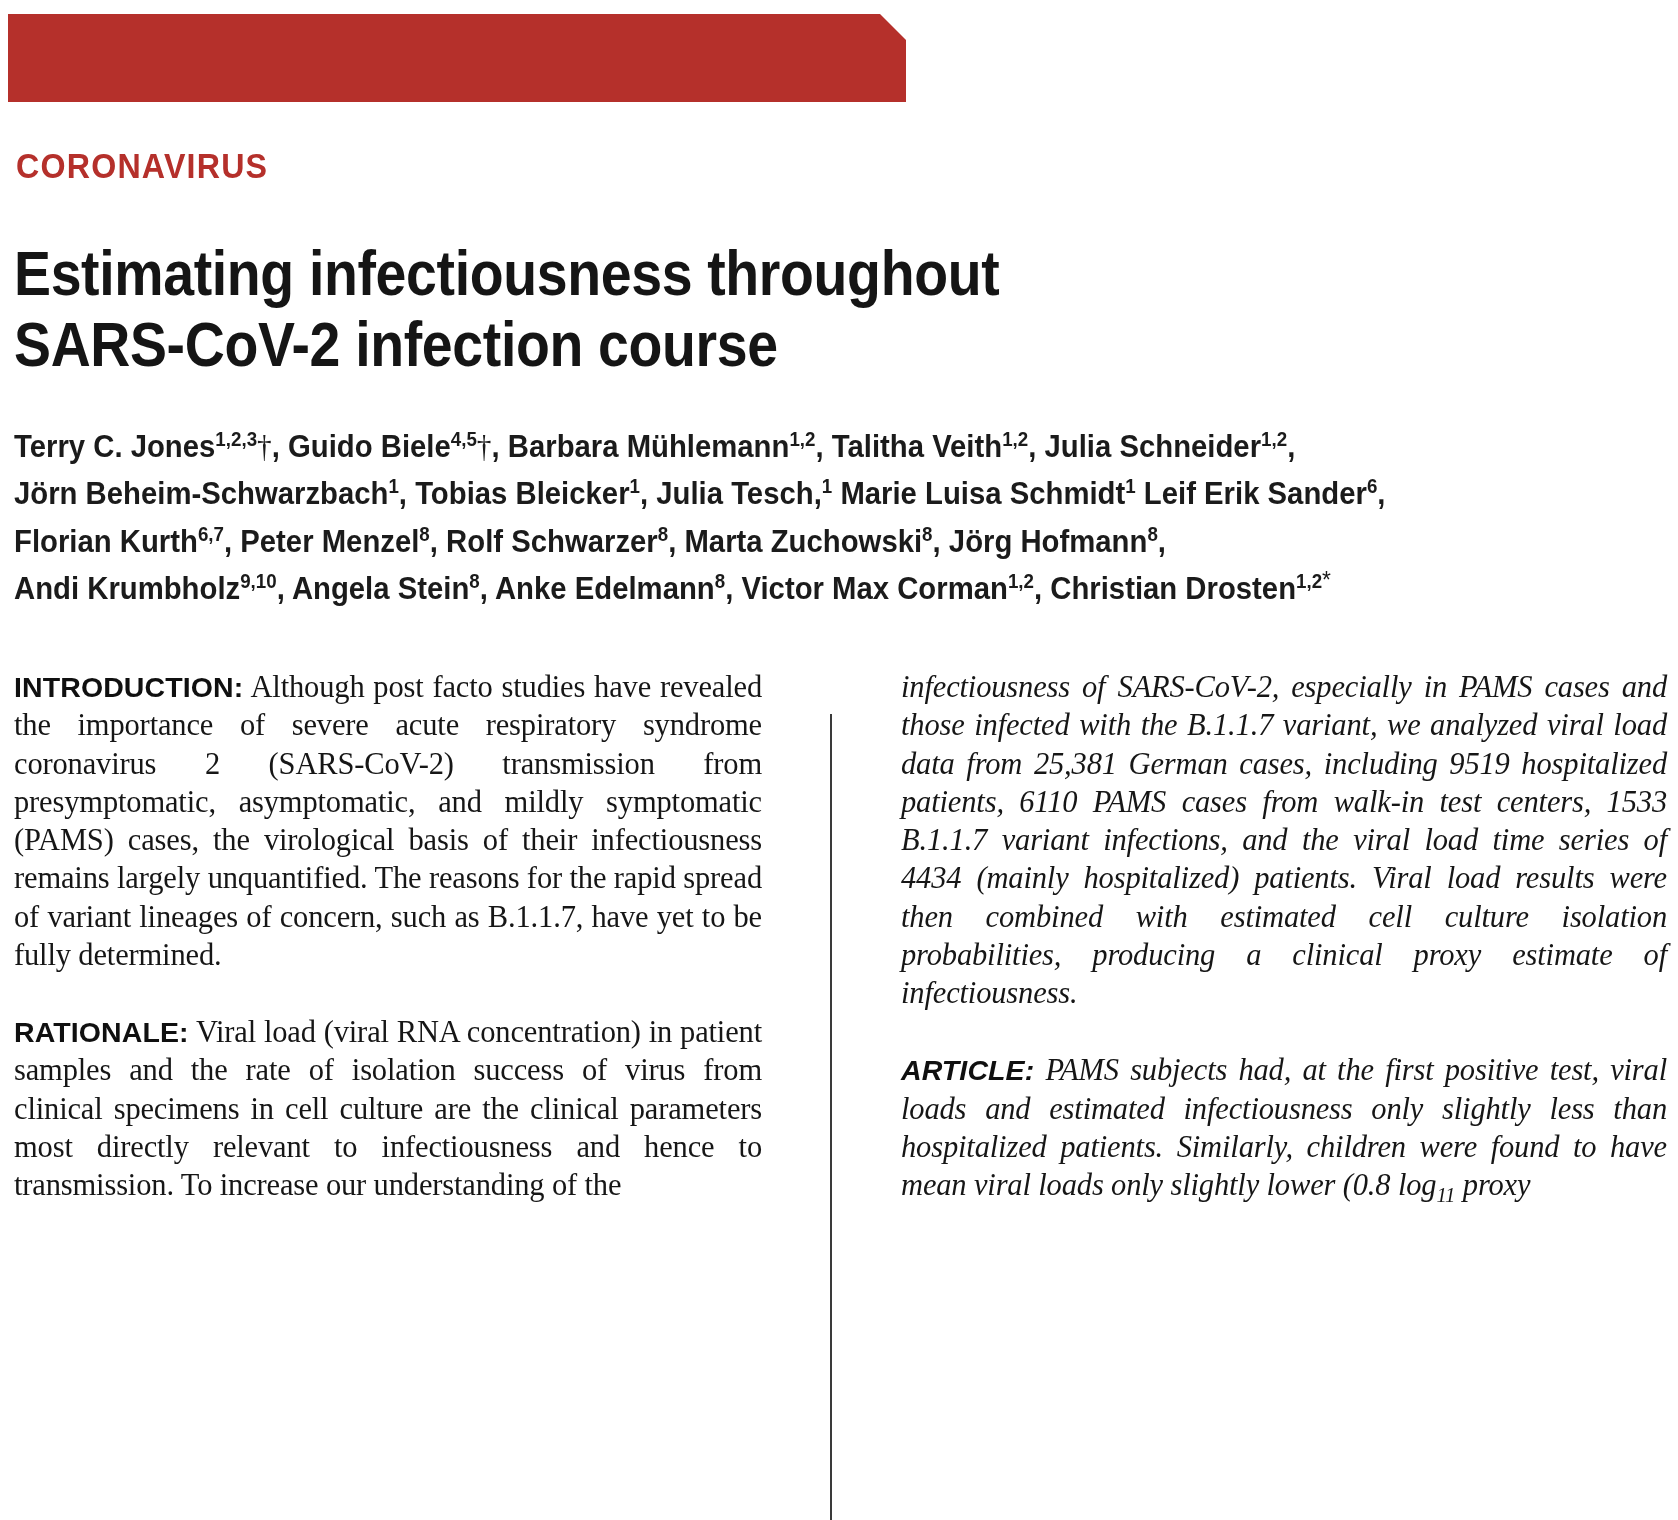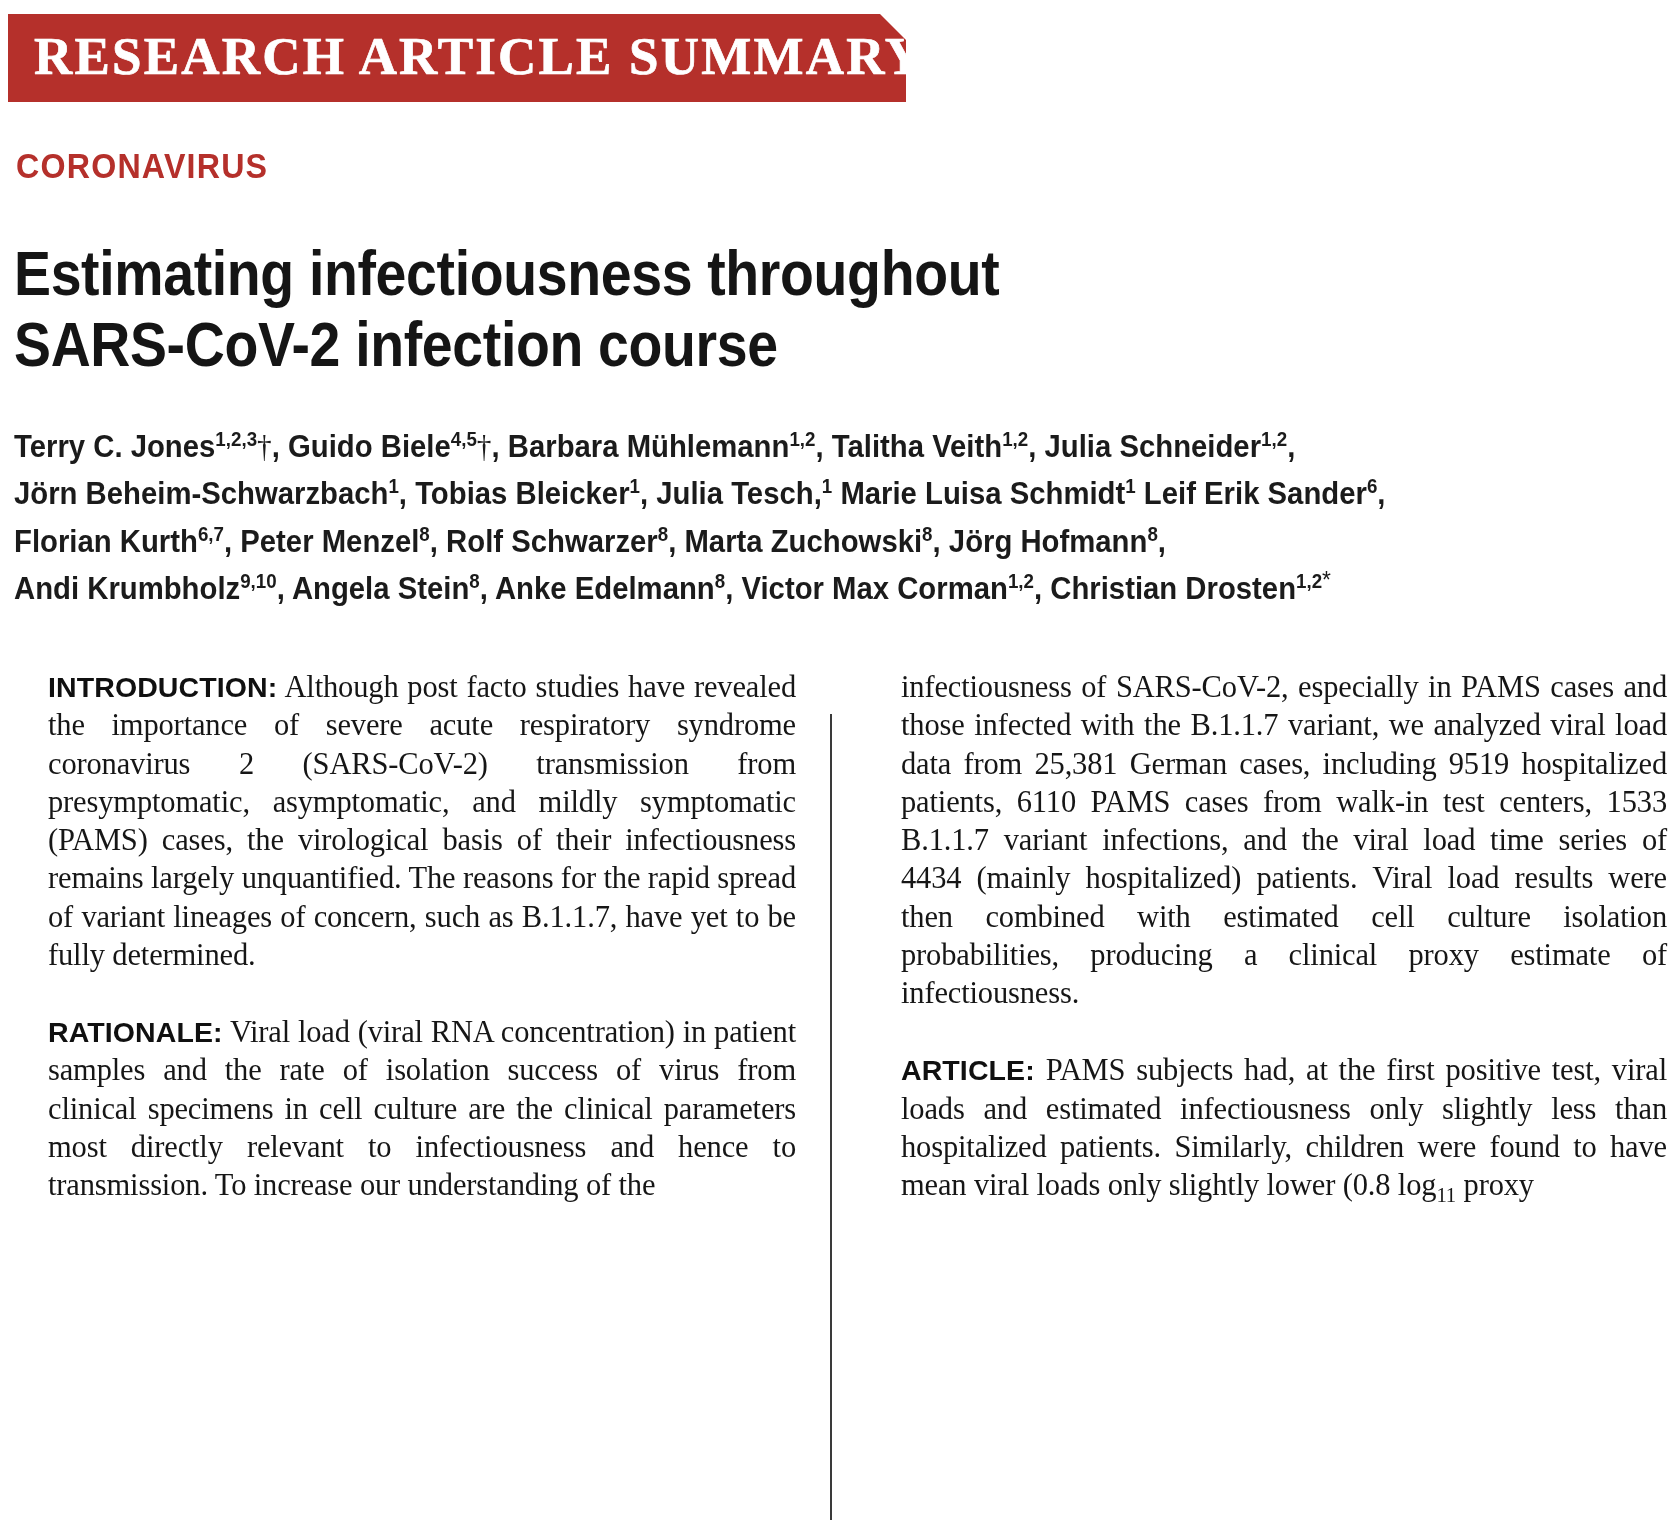--- a/index.html
+++ b/index.html
@@ -135,22 +135,22 @@
     top: 0;
     width: 748px;
     font-family: "Liberation Serif", "DejaVu Serif", serif;
     font-size: 30.5px;
     line-height: 1.255;
     color: #161616;
     text-align: justify;
     text-justify: inter-word;
     letter-spacing: -0.15px;
   }
-  .col-left  { left: 0px; margin-left: 34px; }
-  .col-right { left: 887px; width: 766px; }
+  .col-left  { left: 0px; }
+  .col-right { left: 887px; width: 766px; font-style: italic; }
 
   .col p {
     margin: 0 0 0 0;
     text-align: justify;
   }
   .col p.gap { margin-top: 39px; }
 
   .lead {
     font-family: "Liberation Sans Narrow", "Liberation Sans", sans-serif;
     font-weight: bold;
@@ -164,21 +164,20 @@
     line-height: 0;
   }
 </style>
 </head>
 <body>
 
 <div class="page">
 
   <div class="banner-wrap">
     <div class="banner"></div>
-    <div class="banner-text">RESEARCH ARTICLE SUMMARY</div>
   </div>
 
   <div class="kicker">CORONAVIRUS</div>
 
   <h1 class="title">
     <span class="tline">Estimating infectiousness throughout</span>
     <span class="tline">SARS-CoV-2 infection course</span>
   </h1>
 
   <div class="authors" id="author-list">

